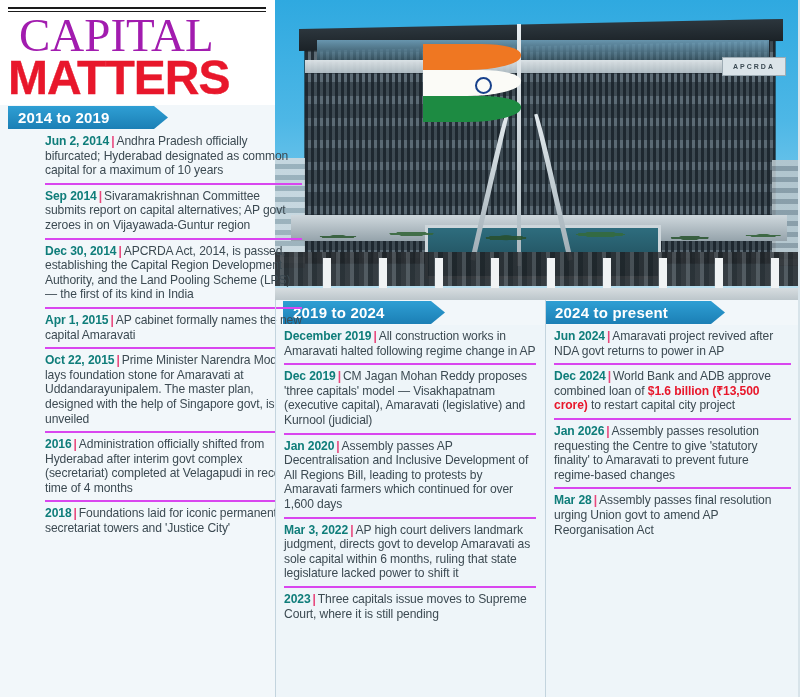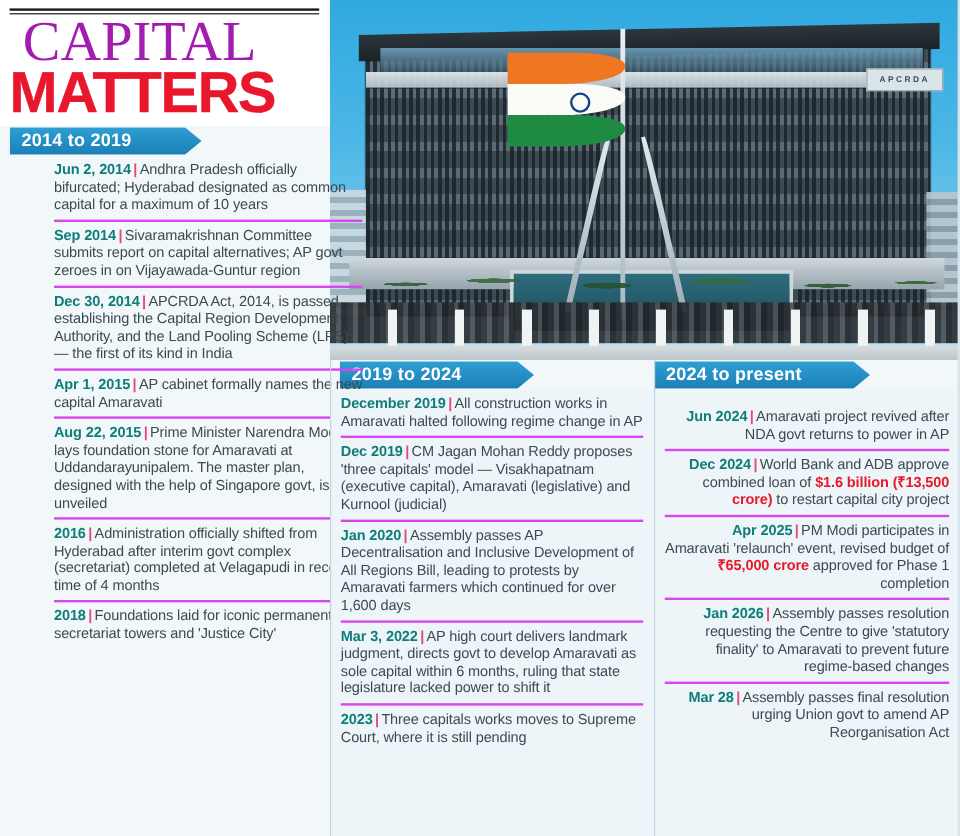--- a/index.html
+++ b/index.html
@@ -220,21 +220,21 @@
   #banner-2 { left: 283px; top: 301px; width: 152px; }
   #banner-3 { left: 545px; top: 301px; width: 170px; }
 
   
   .col {
     position: absolute;
     box-sizing: border-box;
   }
   #col-1 { left: 0;   top: 130px; width: 275px; height: 567px; padding: 0 9px; margin-left: 36px; }
   #col-2 { left: 275px; top: 325px; width: 270px; height: 372px; padding: 0 9px; background: #eef5f9; }
-  #col-3 { left: 545px; top: 325px; width: 255px; height: 372px; padding: 11px 9px; background: #eef5f9; text-align: right; }
+  #col-3 { left: 545px; top: 325px; width: 255px; height: 372px; padding: 0 9px; background: #eef5f9; }
 
   #col-2::before, #col-3::before {
     content: "";
     position: absolute;
     left: 0; top: -25px; bottom: 0; width: 1px;
     background: #c3d4de;
   }
 
   .entry {
     position: relative;
@@ -318,21 +318,21 @@
       <div class="entry">
         <p class="entry-text"><span class="date">Sep 2014</span><span class="sep">|</span><span>Sivaramakrishnan Committee submits report on capital alternatives; AP govt zeroes in on Vijayawada-Guntur region</span></p>
       </div>
       <div class="entry">
         <p class="entry-text"><span class="date">Dec 30, 2014</span><span class="sep">|</span><span>APCRDA Act, 2014, is passed, establishing the Capital Region Development Authority, and the Land Pooling Scheme (LPS) — the first of its kind in India</span></p>
       </div>
       <div class="entry">
         <p class="entry-text"><span class="date">Apr 1, 2015</span><span class="sep">|</span><span>AP cabinet formally names the new capital Amaravati</span></p>
       </div>
       <div class="entry">
-        <p class="entry-text"><span class="date">Aug 22, 2015</span><span class="sep">|</span><span>Prime Minister Narendra Modi lays foundation stone for Amaravati at Uddandarayunipalem. The master plan, designed with the help of Singapore govt, is unveiled</span></p>
+        <p class="entry-text"><span class="date">Oct 22, 2015</span><span class="sep">|</span><span>Prime Minister Narendra Modi lays foundation stone for Amaravati at Uddandarayunipalem. The master plan, designed with the help of Singapore govt, is unveiled</span></p>
       </div>
       <div class="entry">
         <p class="entry-text"><span class="date">2016</span><span class="sep">|</span><span>Administration officially shifted from Hyderabad after interim govt complex (secretariat) completed at Velagapudi in record time of 4 months</span></p>
       </div>
       <div class="entry">
         <p class="entry-text"><span class="date">2018</span><span class="sep">|</span><span>Foundations laid for iconic permanent secretariat towers and 'Justice City'</span></p>
       </div>
     </div>
   <div class="col" id="col-2">
       <div class="entry">
@@ -341,34 +341,31 @@
       <div class="entry">
         <p class="entry-text"><span class="date">Dec 2019</span><span class="sep">|</span><span>CM Jagan Mohan Reddy proposes 'three capitals' model — Visakhapatnam (executive capital), Amaravati (legislative) and Kurnool (judicial)</span></p>
       </div>
       <div class="entry">
         <p class="entry-text"><span class="date">Jan 2020</span><span class="sep">|</span><span>Assembly passes AP Decentralisation and Inclusive Development of All Regions Bill, leading to protests by Amaravati farmers which continued for over 1,600 days</span></p>
       </div>
       <div class="entry">
         <p class="entry-text"><span class="date">Mar 3, 2022</span><span class="sep">|</span><span>AP high court delivers landmark judgment, directs govt to develop Amaravati as sole capital within 6 months, ruling that state legislature lacked power to shift it</span></p>
       </div>
       <div class="entry">
-        <p class="entry-text"><span class="date">2023</span><span class="sep">|</span><span>Three capitals works moves to Supreme Court, where it is still pending</span></p>
+        <p class="entry-text"><span class="date">2023</span><span class="sep">|</span><span>Three capitals issue moves to Supreme Court, where it is still pending</span></p>
       </div>
     </div>
   <div class="col" id="col-3">
       <div class="entry">
         <p class="entry-text"><span class="date">Jun 2024</span><span class="sep">|</span><span>Amaravati project revived after NDA govt returns to power in AP</span></p>
       </div>
       <div class="entry">
         <p class="entry-text"><span class="date">Dec 2024</span><span class="sep">|</span><span>World Bank and ADB approve combined loan of </span><span class="hl">$1.6 billion (₹13,500 crore)</span><span> to restart capital city project</span></p>
       </div>
       <div class="entry">
-        <p class="entry-text"><span class="date">Apr 2025</span><span class="sep">|</span><span>PM Modi participates in Amaravati 'relaunch' event, revised budget of </span><span class="hl">₹65,000 crore</span><span> approved for Phase 1 completion</span></p>
-      </div>
-      <div class="entry">
         <p class="entry-text"><span class="date">Jan 2026</span><span class="sep">|</span><span>Assembly passes resolution requesting the Centre to give 'statutory finality' to Amaravati to prevent future regime-based changes</span></p>
       </div>
       <div class="entry">
         <p class="entry-text"><span class="date">Mar 28</span><span class="sep">|</span><span>Assembly passes final resolution urging Union govt to amend AP Reorganisation Act</span></p>
       </div>
     </div>
 
   <div class="edge-right"></div>
 </div>
 

